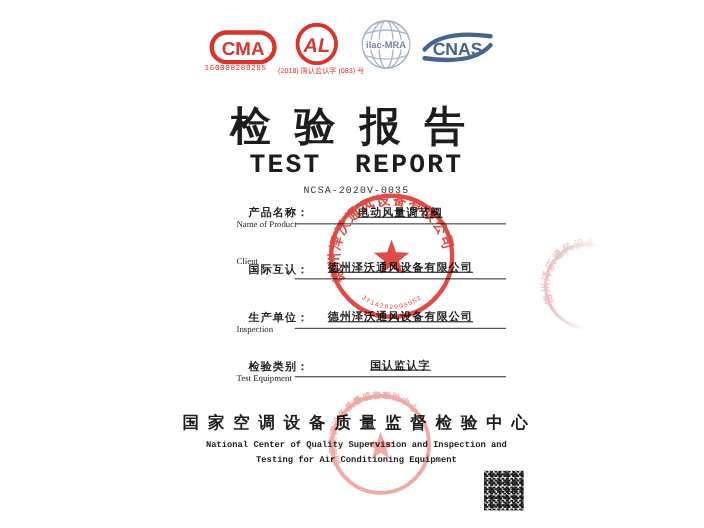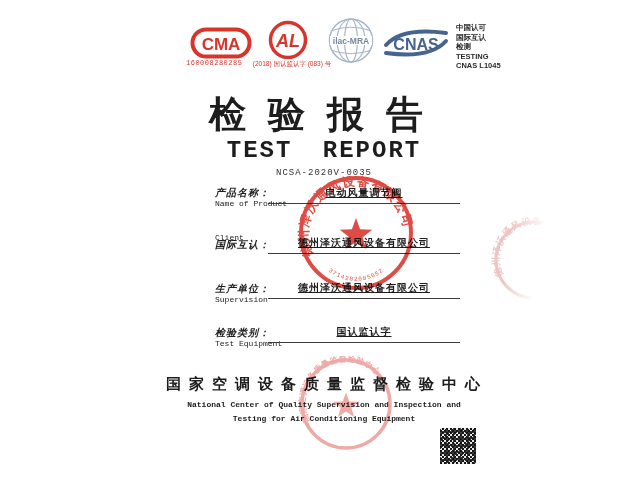--- a/index.html
+++ b/index.html
@@ -1,21 +1,21 @@
 <!DOCTYPE html>
 <html><head>
 <meta charset="utf-8">
 <style>
   html,body{margin:0;padding:0;background:#ffffff;}
   #page{
     position:relative;width:640px;height:480px;background:#ffffff;overflow:hidden;
     font-family:"Liberation Sans", sans-serif;color:#222;
   }
   .abs{position:absolute;}
-  .serif{font-family:Liberation Mono, monospace;}
+  .serif{font-family:Liberation Serif, serif;}
   .mono{font-family:"Liberation Mono", monospace;}
 
   
   #watermark{
     left:128px;top:148px;font-size:150px;font-weight:700;letter-spacing:-8px;
     color:rgba(40,40,40,0.055);z-index:0;user-select:none;
   }
 
   
   .logo{z-index:2;}
@@ -26,21 +26,21 @@
 
   
   #title-cn{left:0;top:90px;width:654px;text-align:center;font-size:37px;font-weight:700;
     letter-spacing:22px;color:#1d1d1d;z-index:1;}
   #title-en{left:0;top:137px;width:648px;text-align:center;font-size:24px;font-weight:700;
     letter-spacing:2px;word-spacing:14px;color:#1d1d1d;z-index:1;}
   #report-no{left:0;top:168px;width:648px;text-align:center;font-size:9px;letter-spacing:1px;color:#333;z-index:1;}
 
   
   .field-row{left:0;top:0;z-index:1;}
-  .field-label-cn{position:absolute;left:215px;font-size:10px;font-weight:600;color:#1f1f1f;letter-spacing:1px;white-space:nowrap;font-style:italic;}
+  .field-label-cn{position:absolute;left:226px;font-size:10px;font-weight:600;color:#1f1f1f;letter-spacing:1px;white-space:nowrap;}
   .field-label-en{position:absolute;left:215px;font-size:8px;color:#222;white-space:nowrap;}
   .field-value{position:absolute;left:268px;width:192px;text-align:center;font-size:10px;font-weight:600;
     color:#1f1f1f;letter-spacing:1px;border-bottom:1px solid #3c3c3c;text-decoration:underline;}
 
   
   .stamp{z-index:3;mix-blend-mode:multiply;}
   #company-stamp{left:296px;top:173px;opacity:.88;}
   #center-stamp{left:298px;top:356px;opacity:.42;}
   #partial-stamp{left:482px;top:215px;opacity:.34;
     -webkit-mask-image:linear-gradient(100deg,#000 30%,transparent 62%);
@@ -88,45 +88,38 @@
     <rect x="2" y="19" width="42" height="9" fill="#ffffff"></rect>
     <text x="23" y="26.5" text-anchor="middle" font-size="8.5" font-weight="bold" font-family="Liberation Sans, sans-serif" fill="#77889e">ilac-MRA</text>
   </svg>
 
   <svg class="abs logo" style="left:382px;top:24px" width="68" height="38" viewBox="0 0 68 38">
     <path d="M4,21 Q20,3 64,9" fill="none" stroke="#46648c" stroke-width="4" stroke-linecap="round"></path>
     <path d="M64,17 Q48,35 4,29" fill="none" stroke="#46648c" stroke-width="4" stroke-linecap="round"></path>
     <text x="34" y="26" text-anchor="middle" font-size="16" font-weight="bold" font-family="Liberation Sans, sans-serif" fill="#46648c">CNAS</text>
   </svg>
 
-  <div id="accreditation" class="abs">
-    <div>中国认可</div>
-    <div>国际互认</div>
-    <div>检测</div>
-    <div>TESTING</div>
-    <div>CNAS L1045</div>
-  </div>
 
   <div id="title-cn" class="abs">检验报告</div>
   <div id="title-en" class="abs mono">TEST REPORT</div>
   <div id="report-no" class="abs mono">NCSA-2020V-0035</div>
 
   <div class="abs field-row">
     <div class="field-label-cn" style="top:186px">产品名称：</div>
     <div class="field-label-en serif" style="top:199px">Name of Product</div>
     <div class="field-value" style="top:186px;height:17px">电动风量调节阀</div>
   </div>
   <div class="abs field-row">
     <div class="field-label-cn" style="top:238px">国际互认：</div>
     <div class="field-label-en serif" style="top:233px">Client</div>
     <div class="field-value" style="top:236px;height:17px">德州泽沃通风设备有限公司</div>
   </div>
   <div class="abs field-row">
     <div class="field-label-cn" style="top:282px">生产单位：</div>
-    <div class="field-label-en serif" style="top:295px">Supervision</div>
+    <div class="field-label-en serif" style="top:295px">Inspection</div>
     <div class="field-value" style="top:281px;height:17px">德州泽沃通风设备有限公司</div>
   </div>
   <div class="abs field-row">
     <div class="field-label-cn" style="top:326px">检验类别：</div>
     <div class="field-label-en serif" style="top:339px">Test Equipment</div>
     <div class="field-value" style="top:325px;height:17px">国认监认字</div>
   </div>
 
   <svg id="company-stamp" class="abs stamp" width="120" height="120" viewBox="0 0 120 120">
     <circle cx="60" cy="60" r="55" fill="none" stroke="#d9332b" stroke-width="4"></circle>

